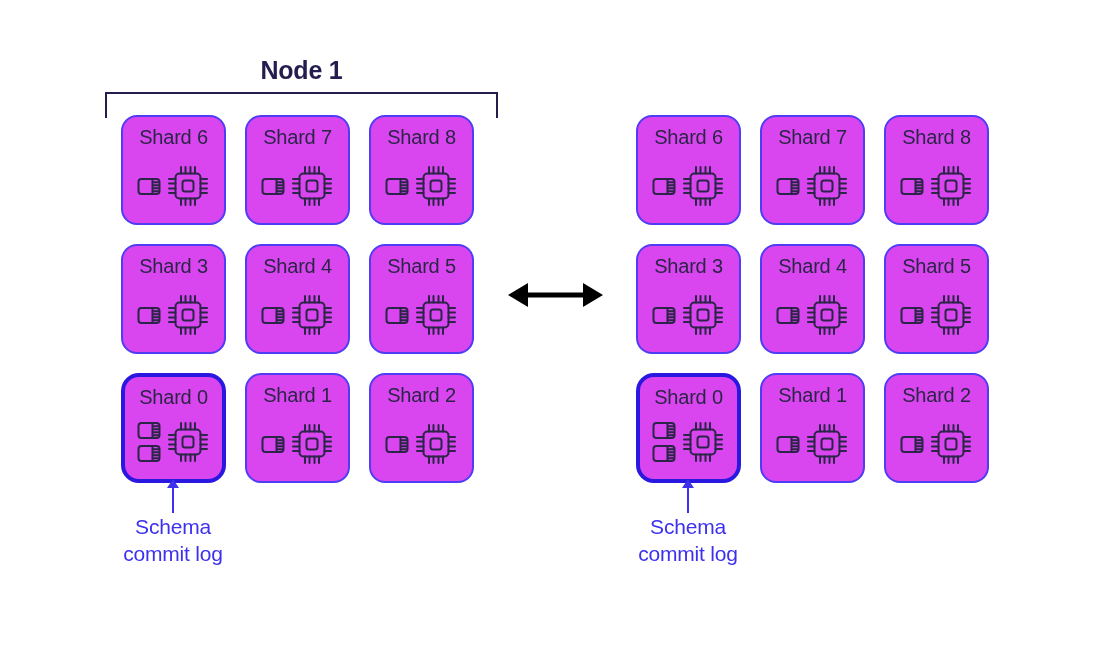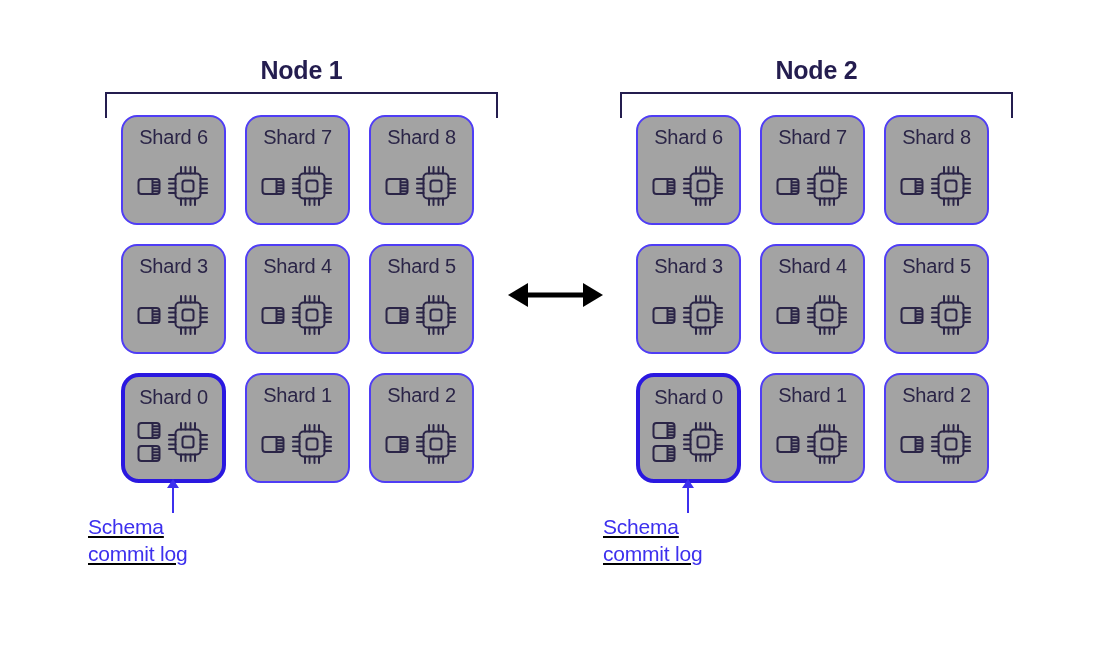--- a/index.html
+++ b/index.html
@@ -76,21 +76,21 @@
   #shard-grid-1 { left: 121px; }
   #shard-grid-2 { left: 636px; }
 
   .shard-box {
     position: relative;
     width: 105px;
     height: 110px;
     box-sizing: border-box;
     border: 2px solid #4f3df5;
     border-radius: 16px;
-    background: #a3a3a3;
+    background: #d946ef;
   }
   .shard-box.primary {
     border-width: 4px;
     border-color: #2a18e0;
     border-radius: 18px;
     padding-left: 20px;
   }
 
   .shard-label {
     position: absolute;
@@ -129,21 +129,21 @@
     stroke: #2b2547;
     stroke-width: 2;
     stroke-linecap: round;
     stroke-linejoin: round;
   }
 
   
   .callout {
     position: absolute;
     width: 170px;
-    text-decoration: underline;
+    text-align: center;
   }
   #callout-1 { left: 88px; top: 478px; }
   #callout-2 { left: 603px; top: 478px; }
 
   .callout-arrow {
     height: 35px;
     display: flex;
     justify-content: center;
   }
   .callout-text {
@@ -561,28 +561,20 @@
   </div>
 
   <div id="sync-arrow">
     <svg width="95" height="34" viewBox="0 0 95 34" aria-hidden="true">
       <rect x="16" y="14.5" width="63" height="5" fill="#000000"></rect>
       <path d="M0 17 L20 5 L20 29 Z" fill="#000000"></path>
       <path d="M95 17 L75 5 L75 29 Z" fill="#000000"></path>
     </svg>
   </div>
 
-  <div class="node-group" id="node-group-2">
-    <div class="node-title">Node 2</div>
-    <div class="node-bracket">
-      <div class="bar"></div>
-      <div class="tick left"></div>
-      <div class="tick right"></div>
-    </div>
-  </div>
 
   <div class="shard-grid" id="shard-grid-2">
 
     <div class="shard-box">
       <div class="shard-label">Shard 6</div>
       <div class="shard-icons">
         <div class="disk-stack">
           <span>
             <svg width="24" height="19" viewBox="0 0 24 19" aria-hidden="true">
               <rect class="ico-stroke" x="1.5" y="2" width="21" height="15" rx="3"></rect>

